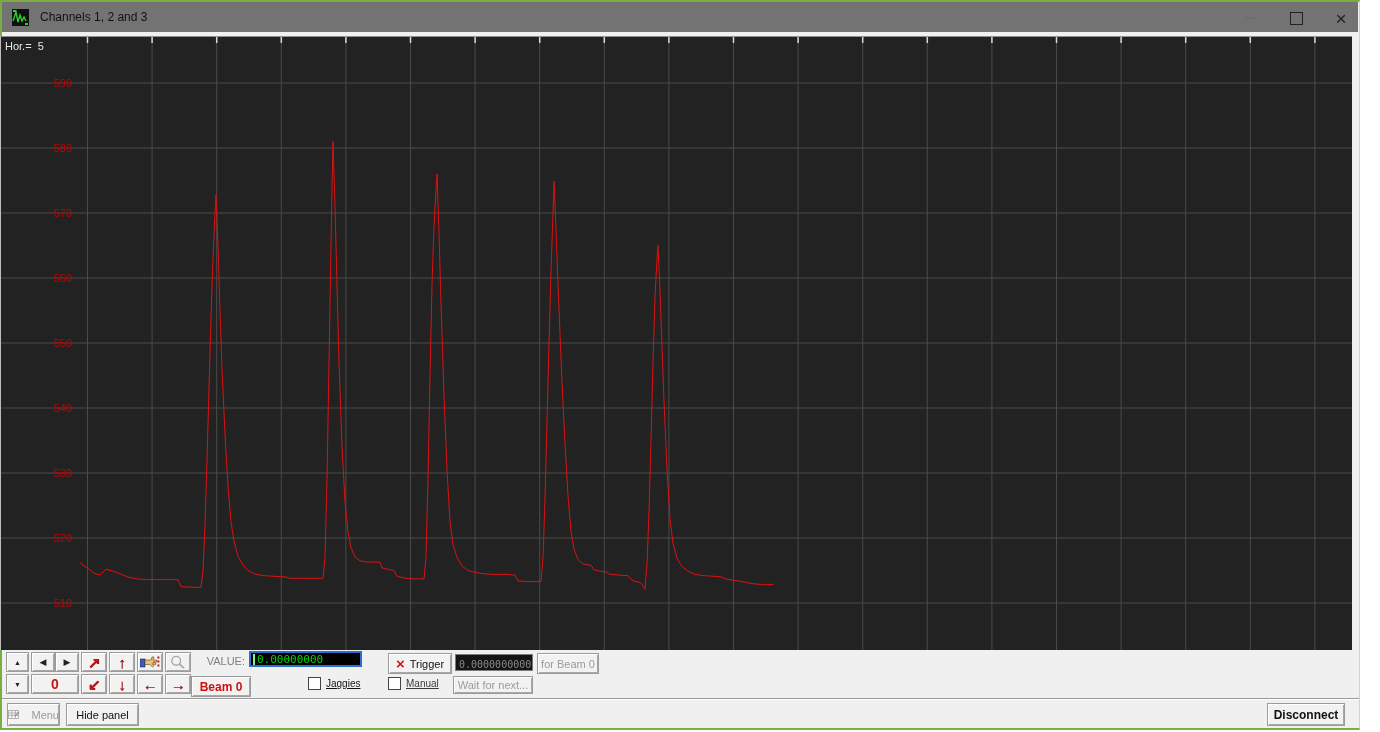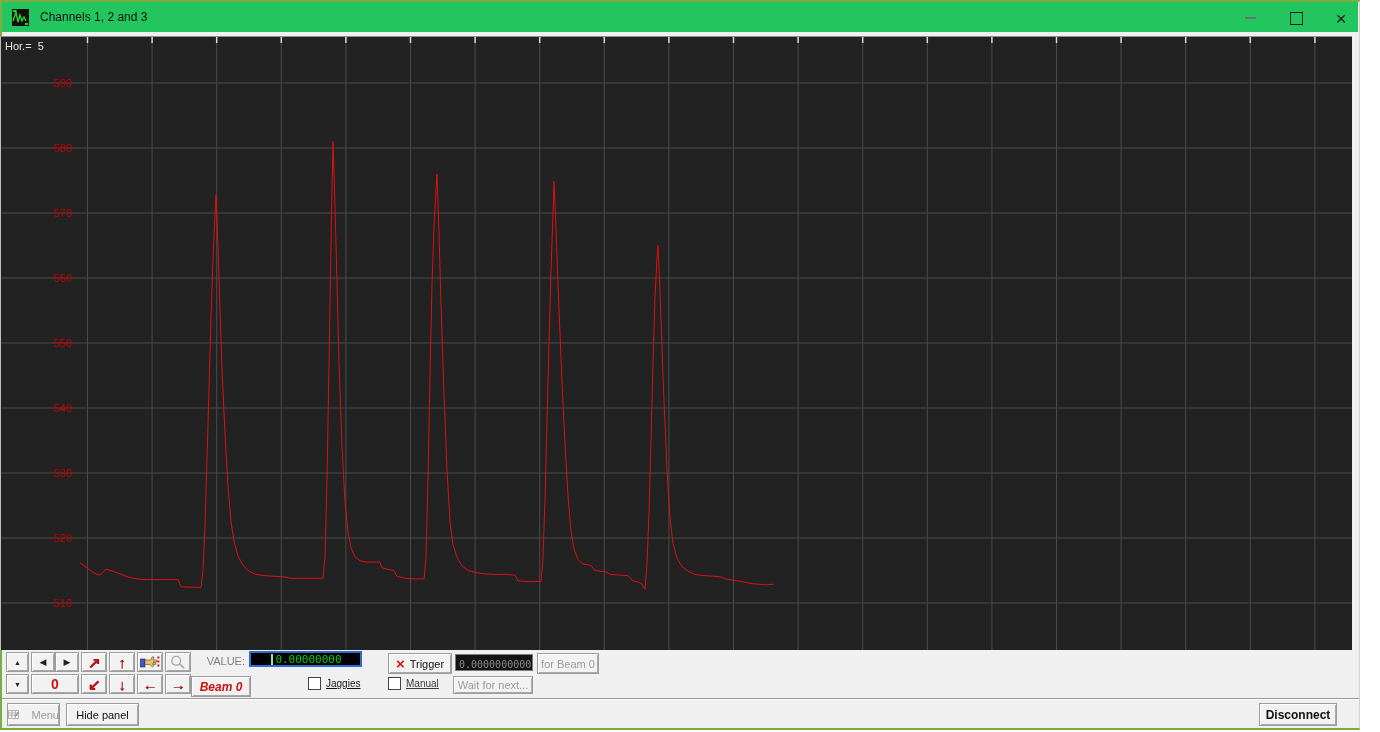--- a/index.html
+++ b/index.html
@@ -1,20 +1,20 @@
 <!DOCTYPE html>
 <html><head>
 <meta charset="utf-8">
 <style>
   html,body{margin:0;padding:0;background:#ffffff;}
   .canvas{position:relative;width:1380px;height:732px;background:#ffffff;overflow:hidden;
           font-family:"Liberation Sans",sans-serif;-webkit-font-smoothing:none;}
   .window{position:absolute;left:0;top:0;width:1360px;height:730px;box-sizing:border-box;
           background:#f0f0f0;border:2px solid #7aae43;border-right:1px solid #ccd6c2;}
-  .titlebar{position:absolute;left:2px;top:2px;width:1356px;height:30px;background:#22c55e;}
+  .titlebar{position:absolute;left:2px;top:2px;width:1356px;height:30px;background:#737373;}
   .appicon{position:absolute;left:10px;top:7px;width:17px;height:17px;display:block;}
   .wtitle{position:absolute;left:38px;top:8px;font-size:12px;color:#111;}
   .winbtn{position:absolute;top:2px;width:34px;height:28px;display:flex;align-items:center;justify-content:center;}
   .minglyph{display:block;width:11px;height:2px;background:#6e6e6e;}
   .maxglyph{display:block;width:11px;height:11px;border:1px solid #222;background:transparent;}
   .closeglyph{font-size:19px;color:#222;line-height:1;}
   .plot{position:absolute;left:0;top:36px;width:1351px;height:613px;background:#222222;
         border-top:1px solid #8f8f8f;border-left:1px solid #bdbdbd;}
   .horlabel{position:absolute;left:4px;top:3px;color:#e8e8e8;font-size:11px;white-space:pre;z-index:3;}
   .plot svg{position:absolute;left:0;top:0;}
@@ -23,32 +23,32 @@
        display:flex;align-items:center;justify-content:center;font-size:11px;color:#111;cursor:default;}
   .btn.disabled{color:#9b9b9b;}
   .tri{font-size:7px;color:#222;line-height:1;}
   .tri2{font-size:9px;color:#222;line-height:1;}
   .redarrow{font-size:15px;font-weight:bold;color:#c41414;line-height:1;text-shadow:0.5px 0 #7d0a0a;}
   .zerotext{font-size:14px;font-weight:bold;color:#cc1111;}
   .beamtext{font-size:12px;font-weight:bold;color:#cc1111;}
   .valuelabel{position:absolute;left:188px;top:655px;width:57px;text-align:right;font-size:11px;color:#7f7f7f;}
   .valuefield{position:absolute;left:249px;top:651px;width:113px;height:16px;box-sizing:border-box;
               background:#000;border:2px solid #2b6fd4;display:flex;align-items:center;padding-left:2px;
-              font-family:"DejaVu Sans Mono",monospace;font-size:11px;color:#00d400;justify-content:center;}
+              font-family:"DejaVu Sans Mono",monospace;font-size:11px;color:#00d400;}
   .caret{display:inline-block;width:2px;height:11px;background:#8af08a;margin-right:2px;}
   .checkbox{position:absolute;width:13px;height:13px;background:#fff;border:1px solid #444;box-sizing:border-box;}
   .cblabel{position:absolute;font-size:10px;color:#111;text-decoration:underline;}
   .trigfield{position:absolute;left:455px;top:654px;width:78px;height:17px;box-sizing:border-box;
              background:#141414;border:1px solid #7a7a7a;display:flex;align-items:flex-end;padding-left:3px;
              font-family:"DejaVu Sans Mono",monospace;font-size:10px;color:#8a8a8a;}
   .trigx{font-size:15px;font-weight:bold;color:#d41414;margin-right:5px;line-height:1;}
   .panelsep{position:absolute;left:2px;top:698px;width:1357px;height:0;
             border-top:1px solid #9a9a9a;border-bottom:1px solid #ffffff;}
   .bbtn{font-size:11px;}
-  .disc{font-size:12px;font-weight:bold;}
+  .disc{font-size:12px;font-weight:bold;margin-left:8px;}
 </style>
 </head>
 <body>
 
 <div class="canvas">
   <div class="window"></div>
 
   <div class="titlebar">
     <svg class="appicon" viewBox="0 0 17 17">
       <rect x="0" y="0" width="17" height="17" fill="#101010"></rect>
@@ -177,21 +177,21 @@
   <div class="btn" style="left:109px;top:674px;width:26px;height:20px;">
     <span class="redarrow">↓</span>
     </div>
   <div class="btn" style="left:137px;top:674px;width:26px;height:20px;">
     <span class="redarrow">←</span>
     </div>
   <div class="btn" style="left:165px;top:674px;width:26px;height:20px;">
     <span class="redarrow">→</span>
     </div>
 
-  <div class="btn" style="left:191px;top:676px;width:60px;height:21px;font-style:italic;">
+  <div class="btn" style="left:191px;top:676px;width:60px;height:21px;">
     <span class="beamtext">Beam 0</span>
     </div>
 
   <div class="valuelabel">VALUE:</div>
   <div class="valuefield">
     <span class="caret"></span>
     <span>0.00000000</span>
   </div>
 
   <div class="checkbox" style="left:308px;top:677px;"></div>

